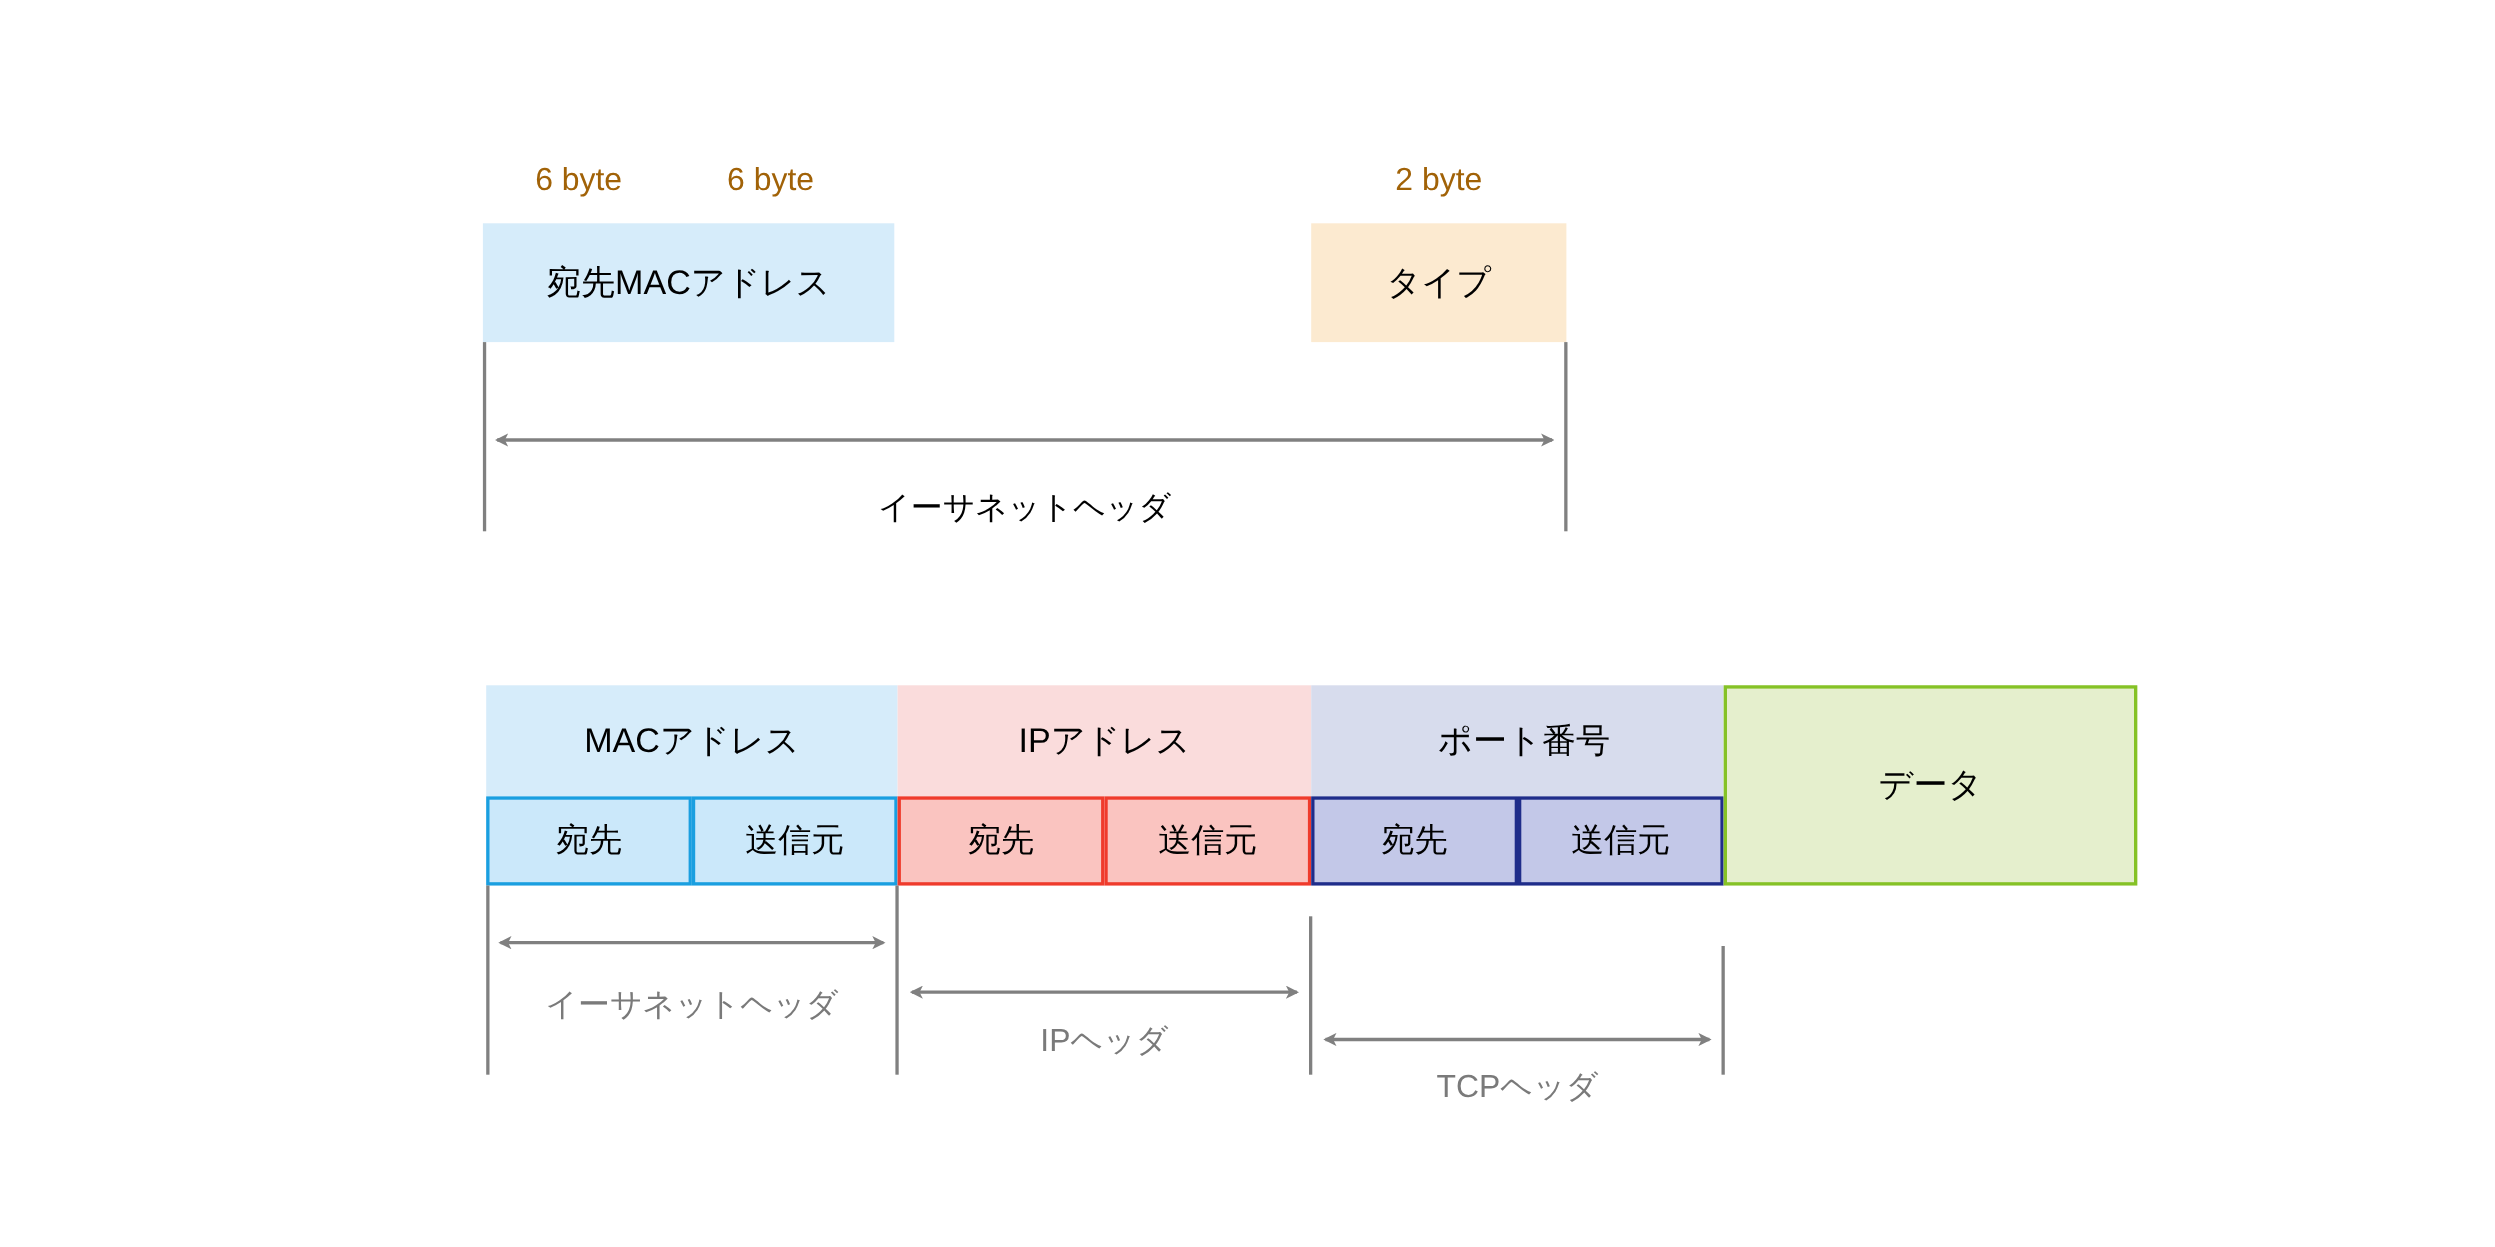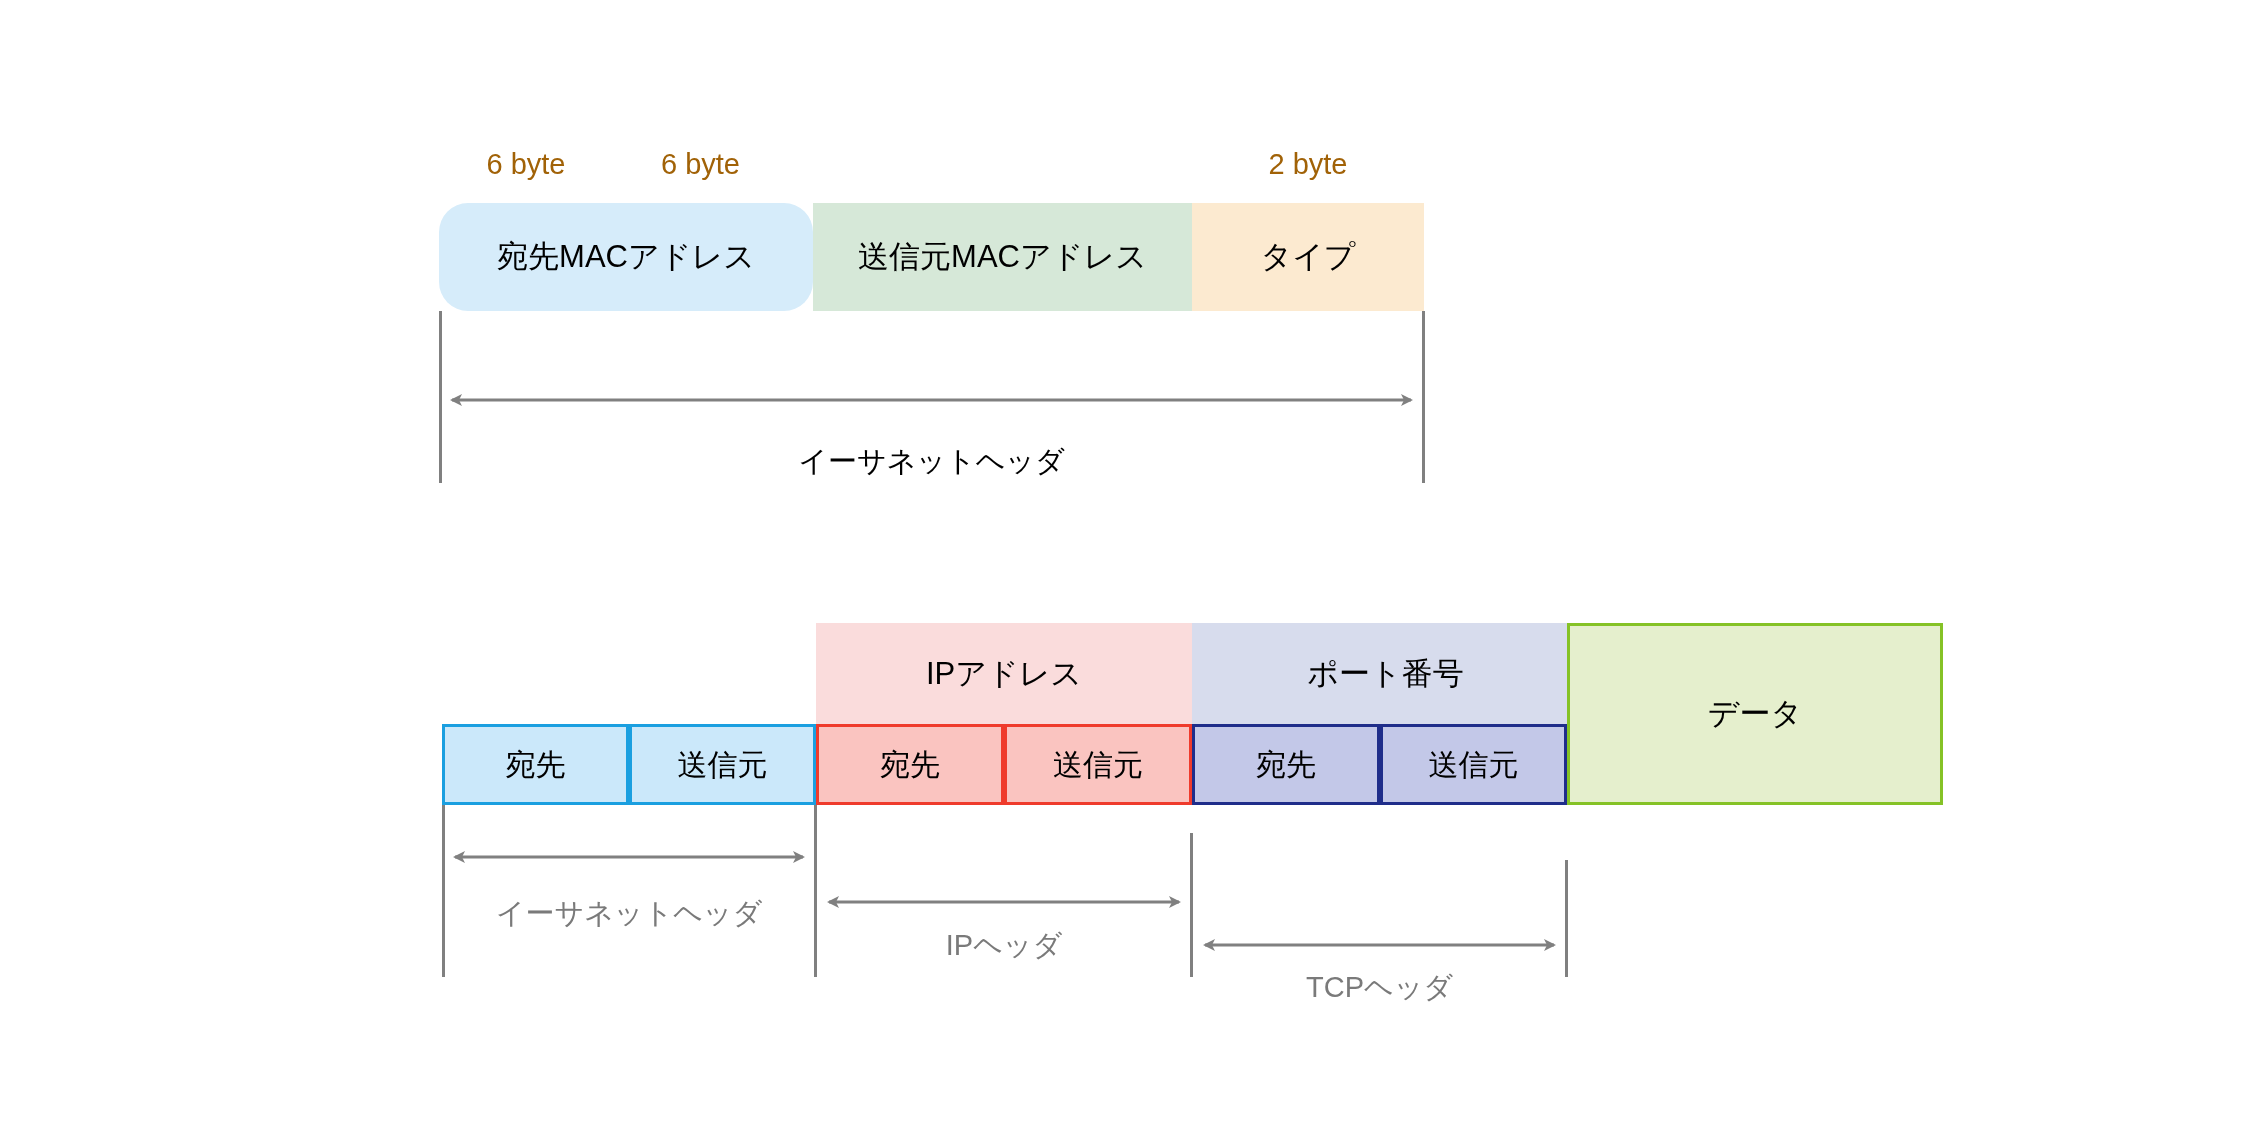--- a/index.html
+++ b/index.html
@@ -42,21 +42,21 @@
     display: flex;
     align-items: center;
     justify-content: center;
   }
 
   
   .eth-block {
     font-size: 31px;
     border: none;
   }
-  .eth-dst  { background: #d6ecfa; border-radius: 29px; }
+  .eth-dst  { background: #d6ecfa; }
   .eth-src  { background: #d6e8d8; }
   .eth-type { background: #fcead0; }
 
   
   .vline {
     background: #808080;
     width: 3px;
   }
 
   
@@ -96,23 +96,20 @@
 
 <div id="canvas">
 
   <div class="abs byte-label" style="left:439px; top:140px; width:174px; height:48px;">6 byte</div>
   <div class="abs byte-label" style="left:613px; top:140px; width:175px; height:48px;">6 byte</div>
   <div class="abs byte-label" style="left:1192px; top:140px; width:232px; height:48px;">2 byte</div>
 
   <div class="abs cell eth-block eth-dst" style="left:439px; top:203px; width:374px; height:108px;">
     <span>宛先MACアドレス</span>
   </div>
-  <div class="abs cell eth-block eth-src" style="left:813px; top:203px; width:379px; height:108px;">
-    <span>送信元MACアドレス</span>
-  </div>
   <div class="abs cell eth-block eth-type" style="left:1192px; top:203px; width:232px; height:108px;">
     <span>タイプ</span>
   </div>
 
   <div class="abs vline" style="left:439px; top:311px; height:172px;"></div>
   <div class="abs vline" style="left:1422px; top:311px; height:172px;"></div>
 
   <svg class="arrow-svg" style="left:439px; top:383px; width:985px; height:34px;" viewBox="0 0 985 34">
     <defs>
       <marker id="ahR1" markerWidth="12" markerHeight="12" refX="10" refY="6" orient="auto" markerUnits="userSpaceOnUse">
@@ -120,20 +117,23 @@
       </marker>
       <marker id="ahL1" markerWidth="12" markerHeight="12" refX="2" refY="6" orient="auto" markerUnits="userSpaceOnUse">
         <path d="M12,0 L0,6 L12,12 L9,6 Z" fill="#808080"></path>
       </marker>
     </defs>
     <line x1="13" y1="17" x2="972" y2="17" stroke="#808080" stroke-width="3" marker-start="url(#ahL1)" marker-end="url(#ahR1)"></line>
   </svg>
 
   <div class="abs arrow-label" style="left:439px; top:440px; width:985px; height:44px;">イーサネットヘッダ</div>
 
+  <div class="abs cell grp-mac-head group-title" style="left:442px; top:623px; width:374px; height:101px;">
+    <span>MACアドレス</span>
+  </div>
   <div class="abs cell grp-ip-head group-title" style="left:816px; top:623px; width:376px; height:101px;">
     <span>IPアドレス</span>
   </div>
   <div class="abs cell grp-port-head group-title" style="left:1192px; top:623px; width:375px; height:101px;padding-left:12px;">
     <span>ポート番号</span>
   </div>
 
   <div class="abs cell sub-mac sub-title" style="left:442px; top:724px; width:187px; height:81px;">
     <span>宛先</span>
   </div>

